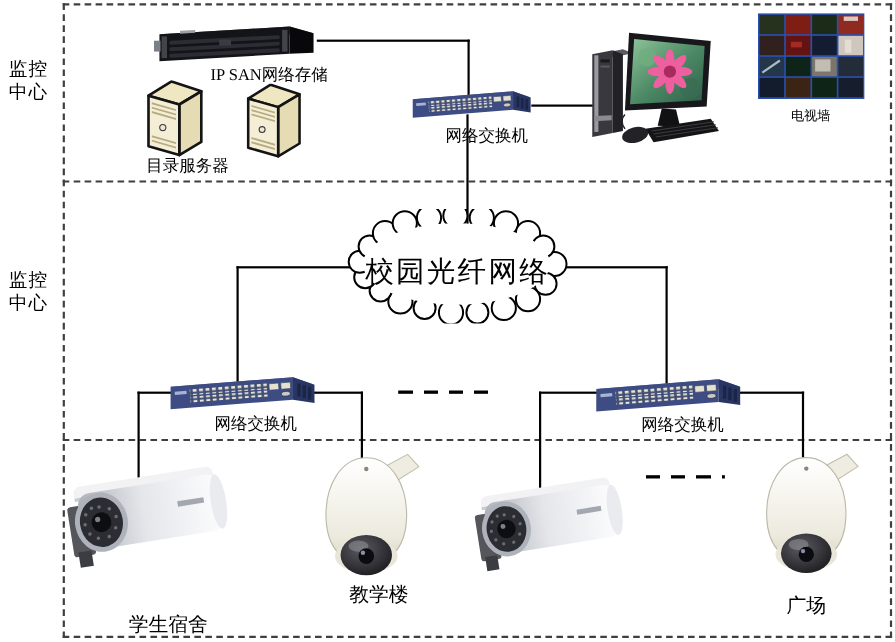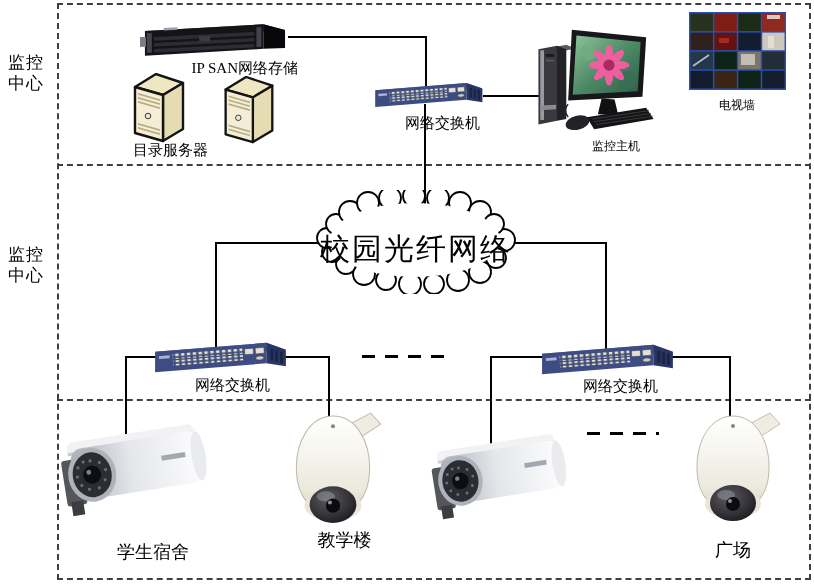--- a/index.html
+++ b/index.html
@@ -11,21 +11,21 @@
               text-align:center;letter-spacing:1px;}
   .line{position:absolute;background:#000;}
   .hline{height:2px;}
   .vline{width:2px;}
   .dash{position:absolute;height:3px;
         background:repeating-linear-gradient(90deg,#000 0 13px,transparent 13px 23px);}
   .lbl{position:absolute;text-align:center;white-space:nowrap;}
   .fs15{font-size:15px;text-align:right;}
   .fs16{font-size:12px;}
   .fs18{font-size:18px;}
-  .cloud-text{font-size:30px;letter-spacing:2px;}
+  .cloud-text{font-size:26px;letter-spacing:2px;}
   .dev{position:absolute;}
 </style>
 </head>
 <body>
 
 <div class="stage">
 
   <svg width="0" height="0" style="position:absolute" aria-hidden="true">
     <defs>
       <linearGradient id="gbody" x1="0" y1="0" x2="1" y2="0">
@@ -295,22 +295,21 @@
   <svg class="dev" style="left:426px;top:430px" width="148" height="93" viewBox="0 0 160 100">
       <use href="#sym-bullet"></use>
     </svg>
   <svg class="dev" style="left:686px;top:410px" width="95" height="118" viewBox="0 0 95 118">
       <use href="#sym-dome"></use>
     </svg>
 
   <div class="lbl fs15" style="left:133px;top:59px;width:165px">IP SAN网络存储</div>
   <div class="lbl fs15" style="left:116px;top:141px;width:92px">目录服务器</div>
   <div class="lbl fs15" style="left:380px;top:114px;width:100px">网络交换机</div>
-  <div class="lbl fs16" style="left:566px;top:138px;width:100px">监控主机</div>
   <div class="lbl fs16" style="left:702px;top:97px;width:70px">电视墙</div>
   <div class="lbl cloud-text" style="left:310px;top:229px;width:212px">校园光纤网络</div>
   <div class="lbl fs15" style="left:170px;top:376px;width:100px">网络交换机</div>
   <div class="lbl fs15" style="left:558px;top:377px;width:100px">网络交换机</div>
-  <div class="lbl fs18" style="left:98px;top:540px;width:110px">学生宿舍</div>
+  <div class="lbl fs18" style="left:98px;top:556px;width:110px">学生宿舍</div>
   <div class="lbl fs18" style="left:302px;top:528px;width:85px">教学楼</div>
   <div class="lbl fs18" style="left:698px;top:538px;width:70px">广场</div>
 
 </div>
 
 </body></html>

